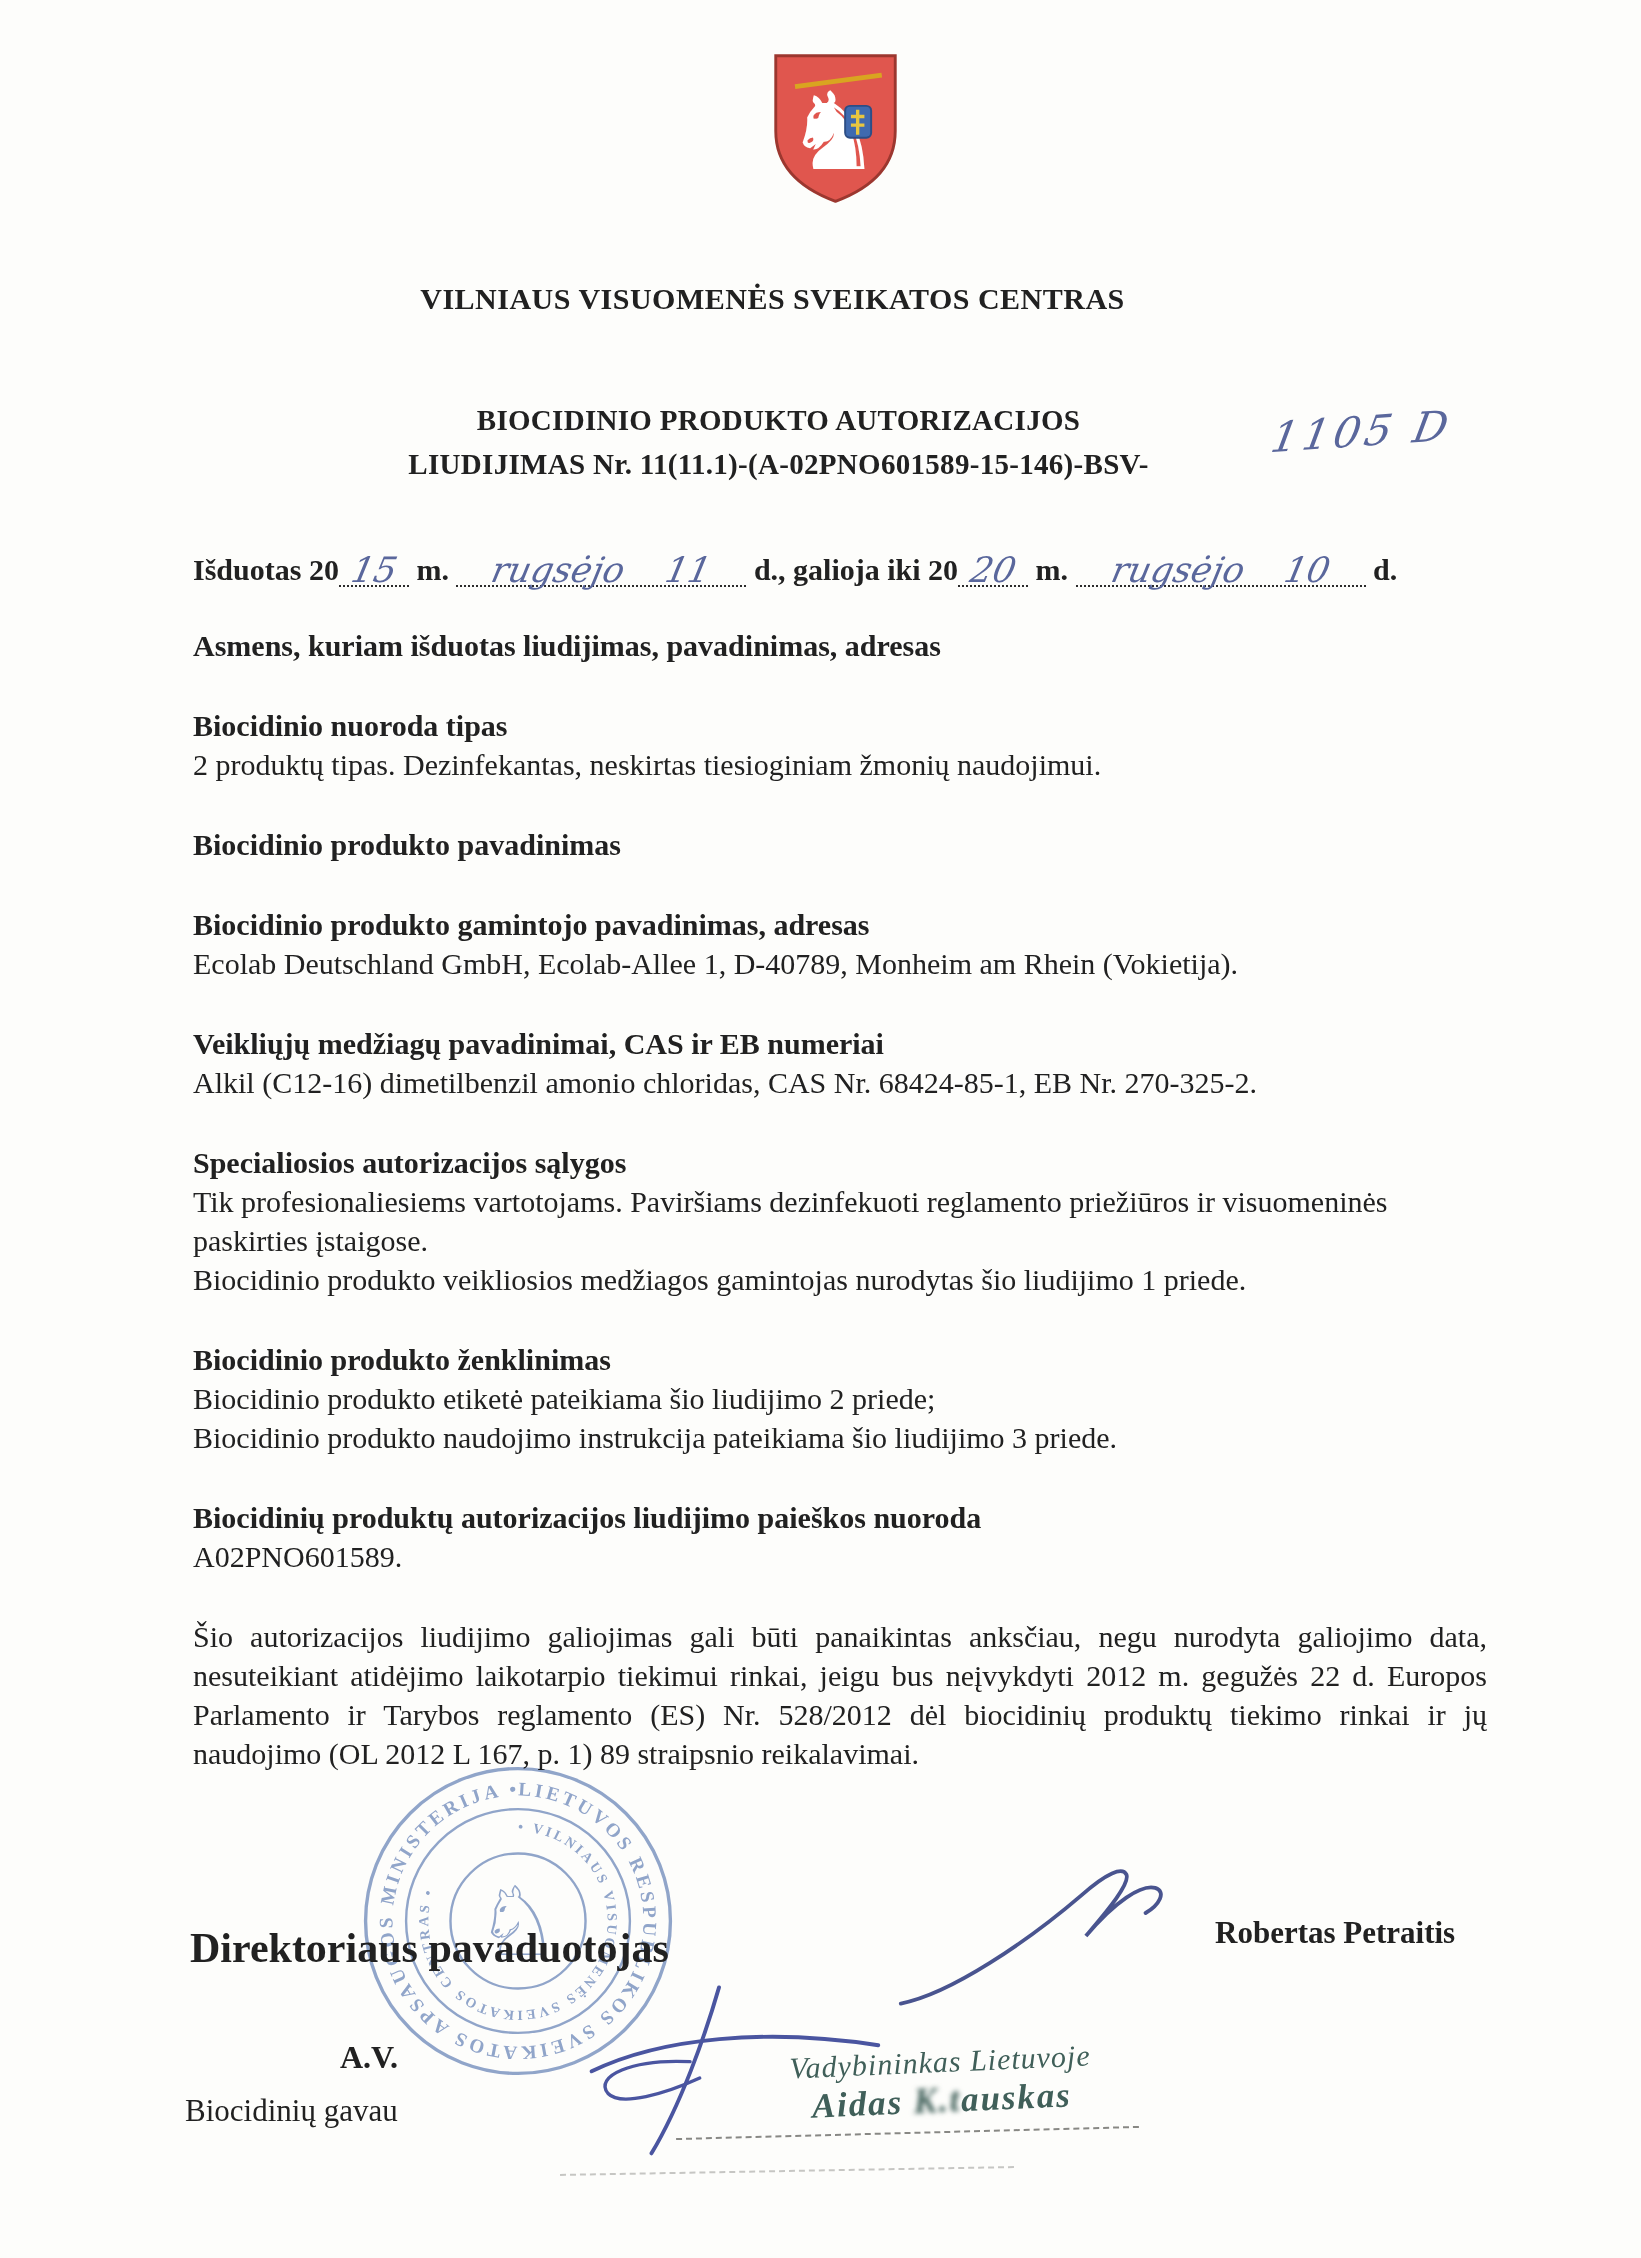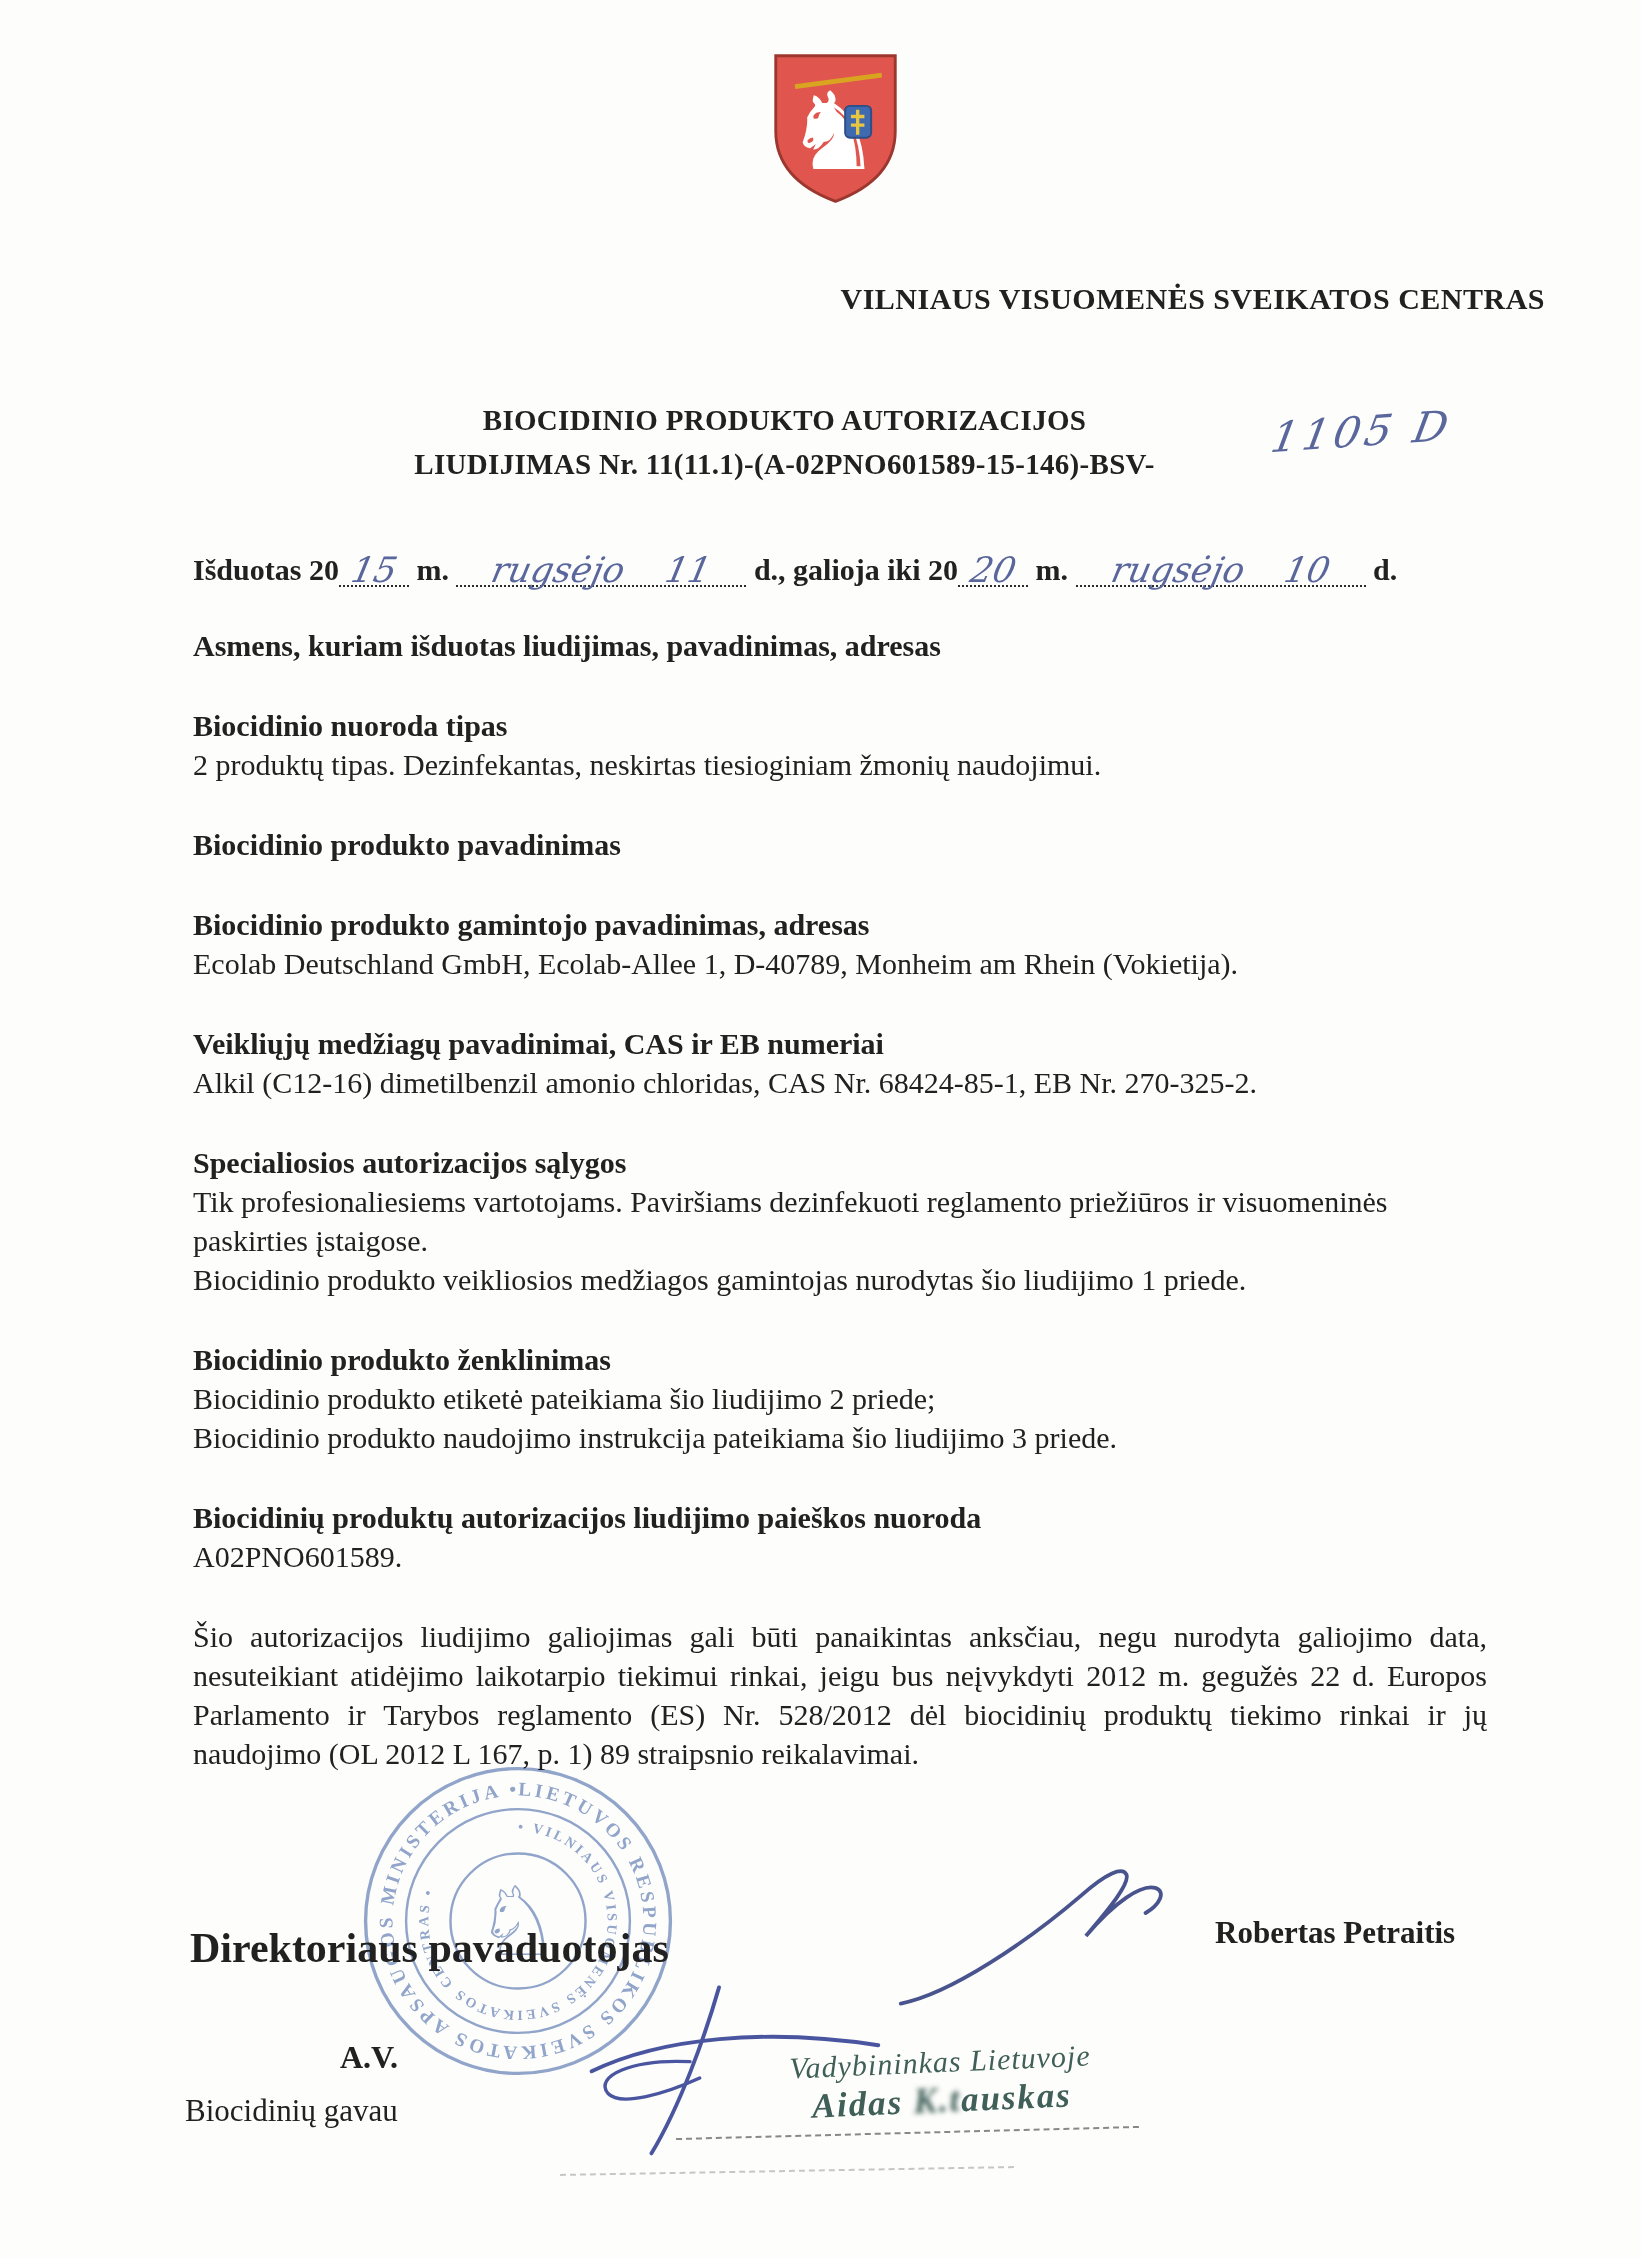--- a/index.html
+++ b/index.html
@@ -5,25 +5,25 @@
   html,body{margin:0;padding:0;}
   .page{
     position:relative; width:1641px; height:2258px;
     background:#fdfdfb; overflow:hidden;
     font-family:"Liberation Serif", serif; color:#212121;
   }
   
   .arms{position:absolute; left:768px; top:50px; width:135px; height:159px;}
   
   .org-title{
-    position:absolute; left:0; top:282px; width:1545px; text-align:right;
+    position:absolute; left:0; top:282px; width:1545px; text-align:center;
     font-size:30px; font-weight:bold; letter-spacing:0.5px;
   }
   .doc-title{
-    position:absolute; left:12px; top:398px; width:1545px; text-align:center;
+    position:absolute; left:6px; top:398px; width:1545px; text-align:center;
     font-size:29px; font-weight:bold; line-height:44px; letter-spacing:0.3px;
   }
   .hw{
     font-family:"DejaVu Serif", serif; font-style:italic; color:#5a679c;
     display:inline-block; transform:skewX(-12deg);
   }
   .doc-number-hw{
     position:absolute; left:1273px; top:407px; font-size:42px;
     transform:skewX(-14deg) rotate(-4deg); letter-spacing:3.9px;
   }

